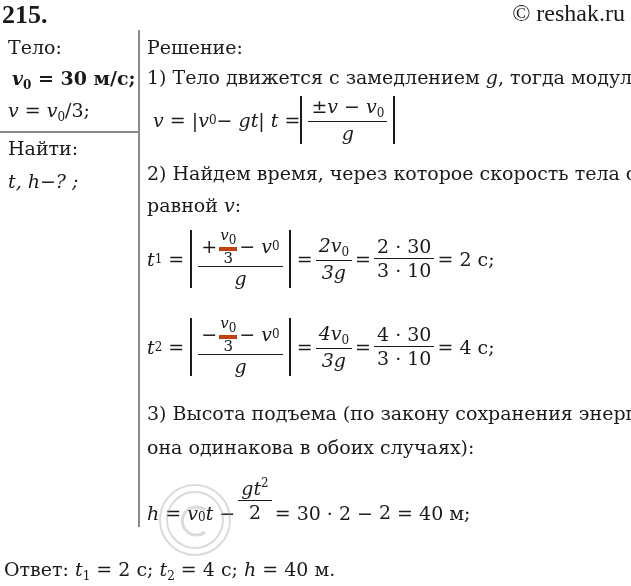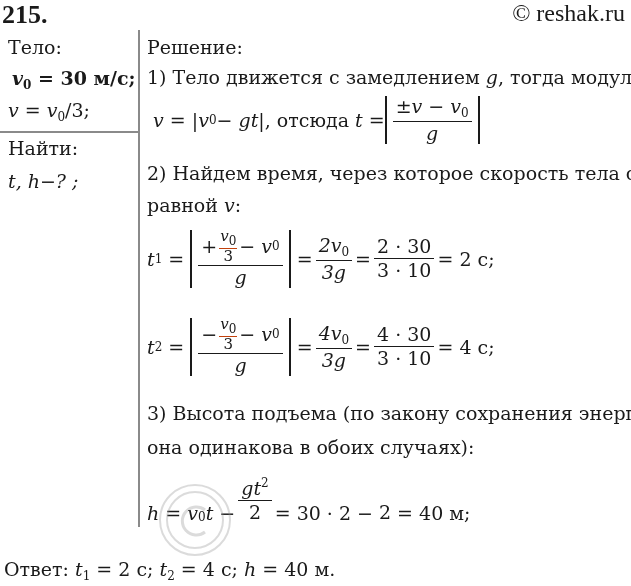--- a/index.html
+++ b/index.html
@@ -12,21 +12,21 @@
   i.v { font-family:"DejaVu Serif", serif; font-style:italic; }
   sub { font-size:12px; vertical-align:-4px; }
   sup { font-size:12px; vertical-align:8px; }
   .vline { position:absolute; left:138px; top:30px; width:2px; height:497px; background:#8a8a8a; }
   .hline { position:absolute; left:0px; top:131px; width:139px; height:2px; background:#8a8a8a; }
   .frac { display:inline-flex; flex-direction:column; align-items:center; vertical-align:middle; margin:0 3px; }
   .frac .n { border-bottom:1.5px solid #1a1a1a; padding:0 3px; line-height:1.15; }
   .frac .d { padding:0 3px; line-height:1.2; }
   .abs-bar { display:inline-block; border-left:2px solid #1a1a1a; border-right:2px solid #1a1a1a; padding:0 3px; vertical-align:middle; }
   .small-frac { display:inline-flex; flex-direction:column; align-items:center; vertical-align:middle; font-size:15px; margin:0 2px; }
-  .small-frac .n { border-bottom:1px solid #c2410c; line-height:1.05; padding:0 1px; }
+  .small-frac .n { border-bottom:4px solid #c2410c; line-height:1.05; padding:0 1px; }
   .small-frac .d { line-height:1.05; }
   .watermark { position:absolute; left:150px; top:440px; width:120px; height:120px; opacity:0.35; pointer-events:none; }
 </style>
 </head>
 <body>
 
 <div class="abs num">215.</div>
 <div class="abs wm-top">© reshak.ru</div>
 
 <div class="vline"></div>
@@ -45,21 +45,21 @@
 
 <div class="abs txt" style="left:147px;top:36px;">Решение:</div>
 
 <div class="abs txt" style="left:147px;top:66px;">
   <span>1) Тело движется с замедлением </span><i class="v">g</i><span>, тогда модуль его</span>
 </div>
 
 <div class="abs txt" style="left:147px;top:100px;height:40px;display:flex;align-items:center;">
   &nbsp;
   <i class="v">v = |v</i><sub>0</sub><i class="v"> − gt|</i>
-  <span>, отсюда </span>&nbsp;
+  &nbsp;
   <i class="v">t = </i>
   <span class="abs-bar">
     <span class="frac">
       <span class="n"><i class="v">±v − v</i><sub>0</sub></span>
       <span class="d"><i class="v">g</i></span>
     </span>
   </span>
   
 </div>
 

